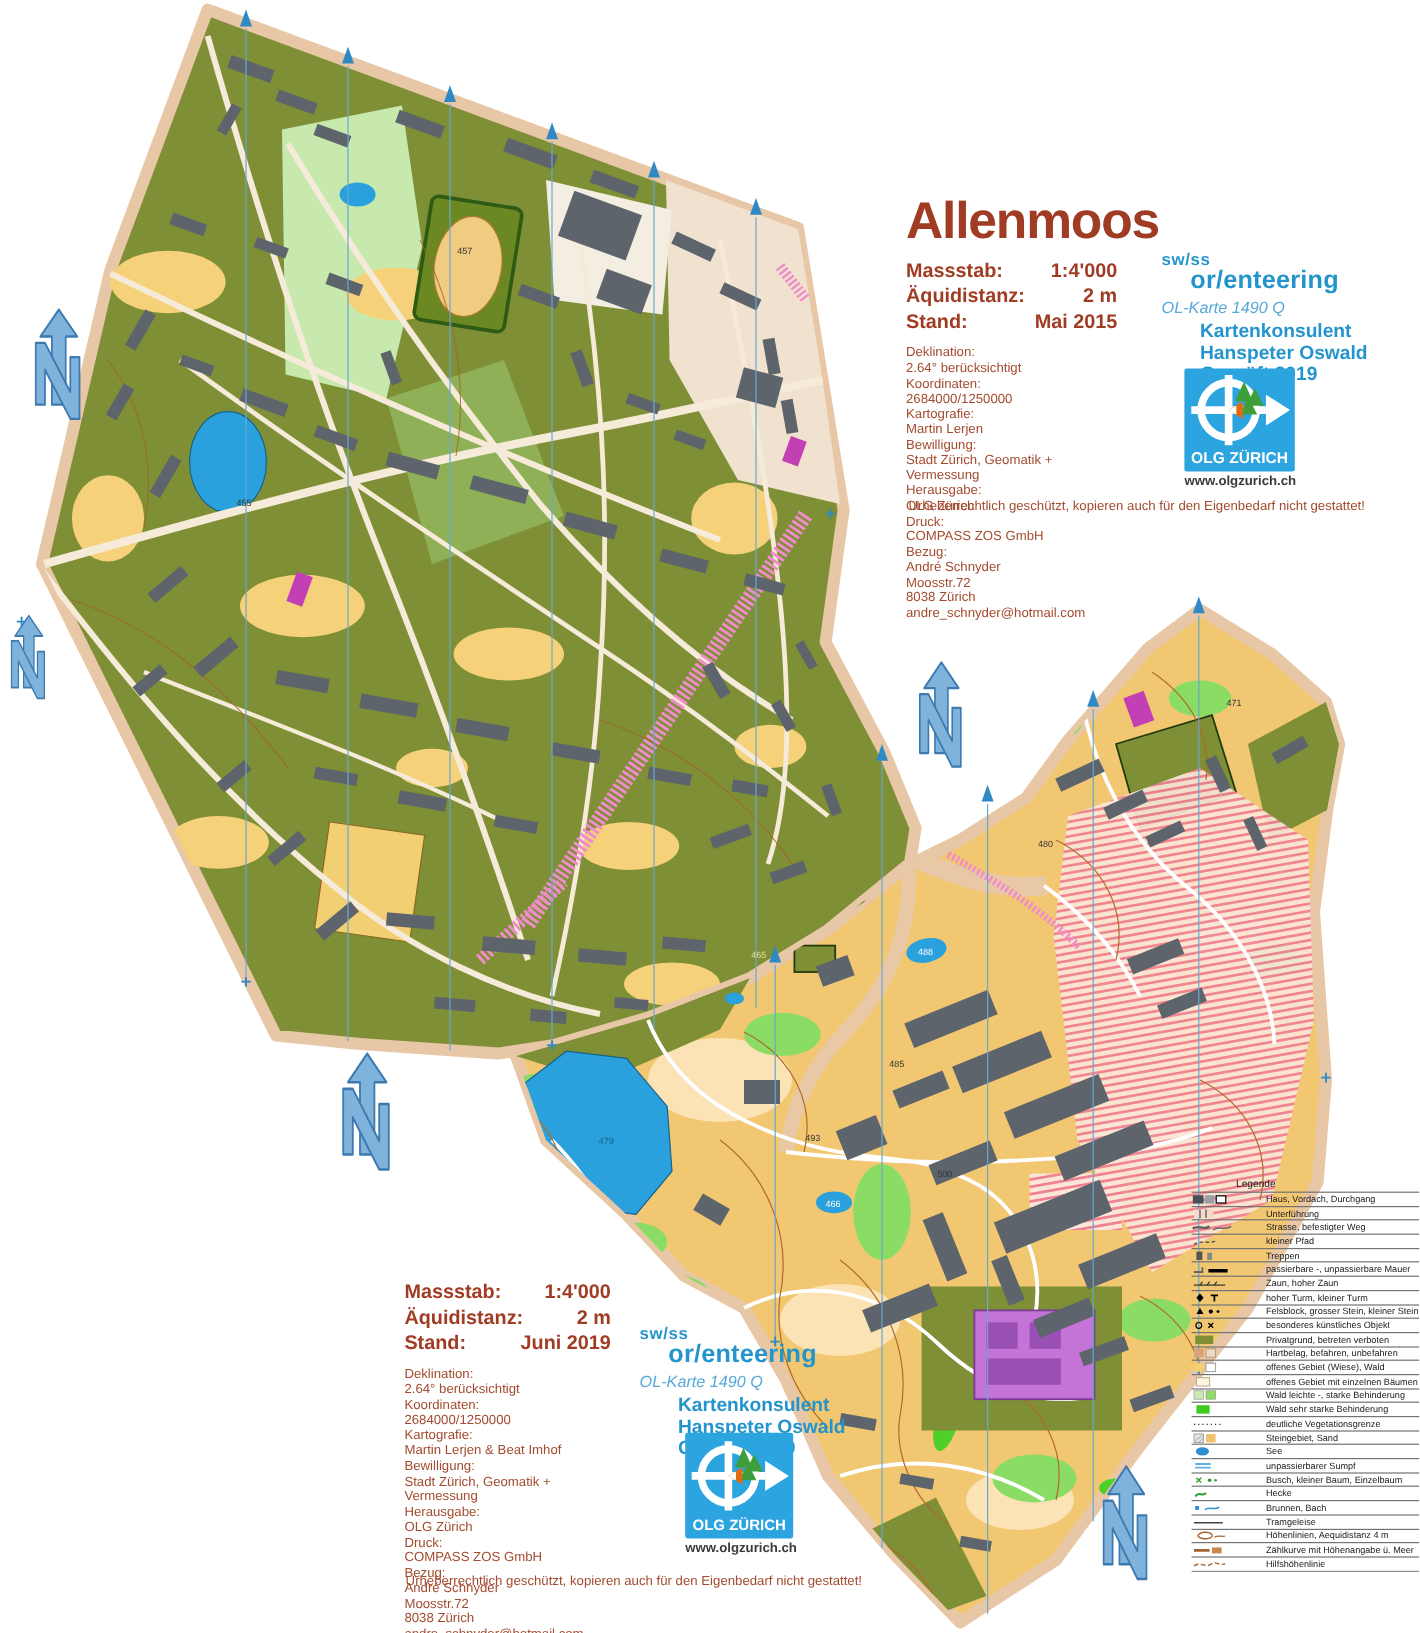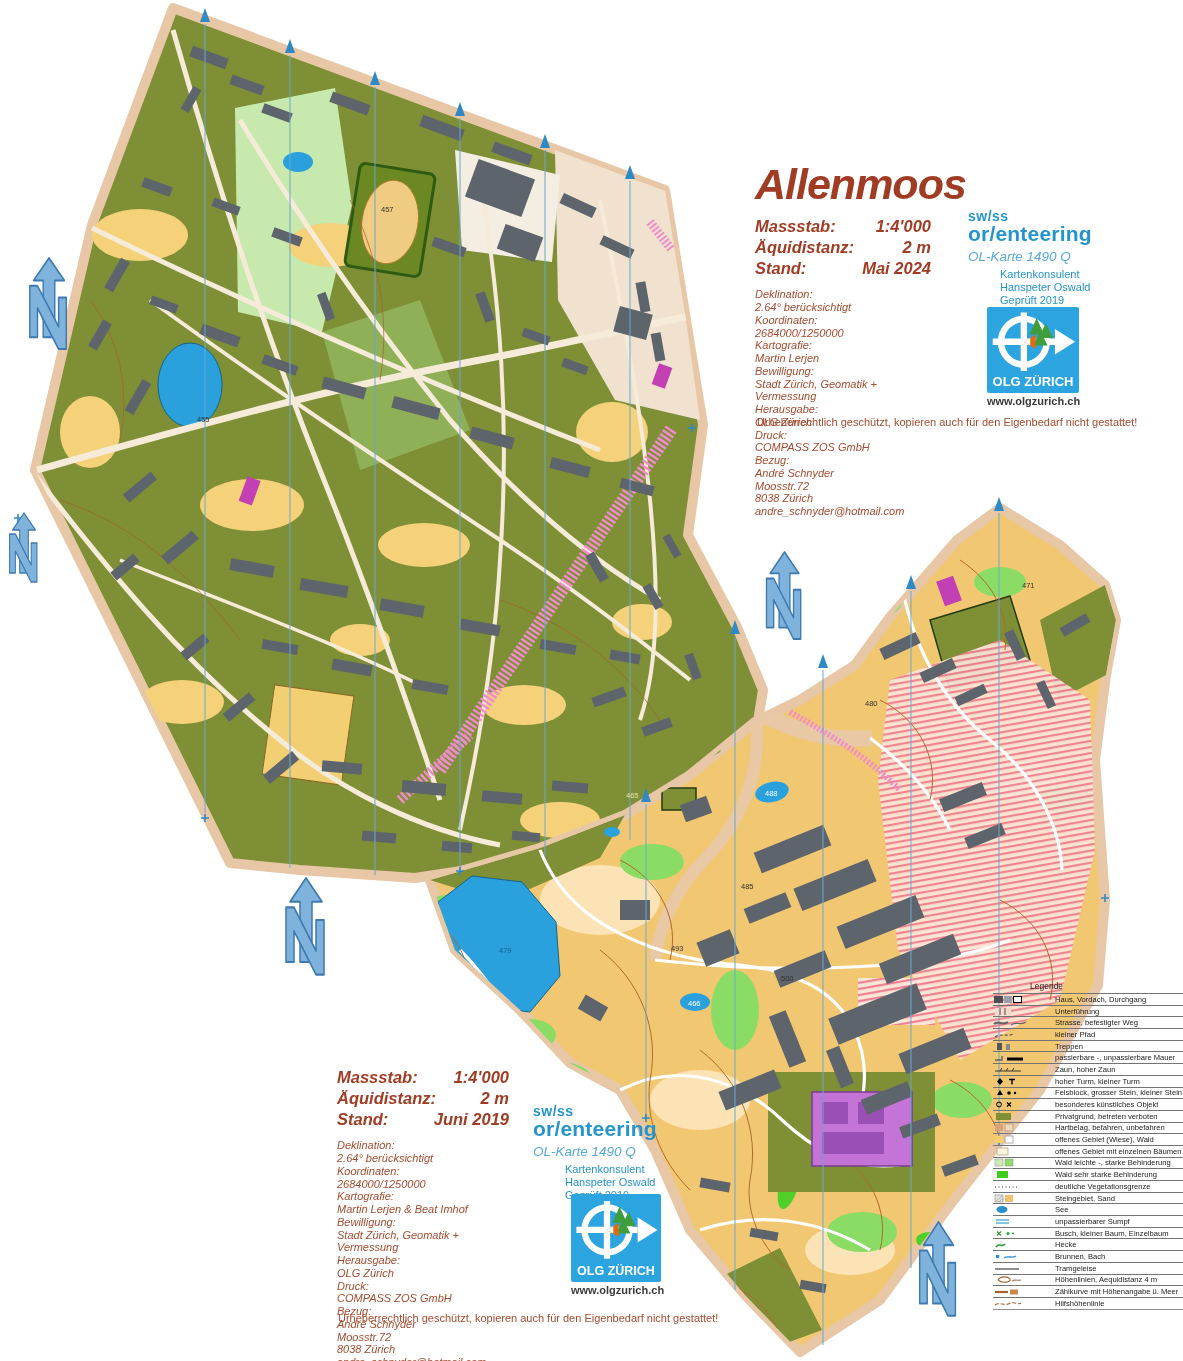--- a/index.html
+++ b/index.html
@@ -1,35 +1,35 @@
 <!DOCTYPE html>
 <html><head>
 <meta charset="utf-8">
 <style>
   html,body{margin:0;padding:0;background:#fff;}
   #canvas{position:relative;width:1183px;height:1361px;background:#fff;overflow:hidden;
           font-family:"Liberation Sans","DejaVu Sans",sans-serif;}
   #mapart{position:absolute;left:0;top:0;}
   
-  .titleblock{position:absolute;color:#a03c23;font-style:italic;}
+  .titleblock{position:absolute;color:#a03c23;}
   .map-title{font-size:43px;font-weight:700;letter-spacing:-1px;color:#a03c23;line-height:1;}
   .info-rows{margin-top:10px;}
   .info-row{display:flex;width:176px;font-size:16.5px;font-weight:700;line-height:1.26;}
   .info-row .v{flex:1;text-align:right;white-space:nowrap;}
   .details{margin-top:10px;font-size:11px;line-height:1.16;color:#a34b2e;}
   .dt-row{display:flex;flex-direction:column;}
   .dt-label{width:66px;flex:none;}
   .dt-value{white-space:pre-line;}
   .copyright{position:absolute;font-size:11px;color:#a34b2e;white-space:nowrap;}
   
   .swlogo{position:absolute;color:#2494cd;line-height:1;}
   .sw-l1{font-size:14px;font-weight:700;letter-spacing:.5px;}
   .sw-l2{font-size:21px;font-weight:700;margin-top:0px;letter-spacing:.2px;text-align:center;}
   .sw-sub{font-size:13.5px;color:#55a9d8;margin-top:6px;font-weight:400;font-style:italic;}
-  .sw-s{font-size:11px;font-weight:400;margin-top:2px;padding-left:32px;}
+  .sw-s{font-size:16px;font-weight:700;margin-top:2px;padding-left:32px;}
   .sw-s.first{margin-top:5px;}
   
   .olglogo{position:absolute;}
   .olg-box{position:relative;background:#2ba4e0;border-radius:2px;}
   .olg-name{position:absolute;left:0;right:0;bottom:4px;text-align:center;color:#fff;font-weight:700;}
   .olg-url{text-align:center;color:#3a3a3a;font-weight:700;}
   
   #legend{position:absolute;left:993px;top:981px;width:190px;}
   .lg-title{font-size:8.5px;color:#222;padding-left:37px;padding-bottom:2px;}
   .lg-row{display:flex;align-items:center;height:10.7px;border-top:1px solid #737373;gap:25px;}
@@ -394,21 +394,21 @@
     <div class="info-row">
           <span>Massstab:</span>
           <span class="v">1:4'000</span>
         </div>
     <div class="info-row">
           <span>Äquidistanz:</span>
           <span class="v">2 m</span>
         </div>
     <div class="info-row">
           <span>Stand:</span>
-          <span class="v">Mai 2024</span>
+          <span class="v">Mai 2015</span>
         </div>
   </div>
   <div class="details">
     <div class="dt-row">
           <span class="dt-label">Deklination:</span>
           <span class="dt-value">2.64° berücksichtigt</span>
         </div>
     <div class="dt-row">
           <span class="dt-label">Koordinaten:</span>
           <span class="dt-value">2684000/1250000</span>

